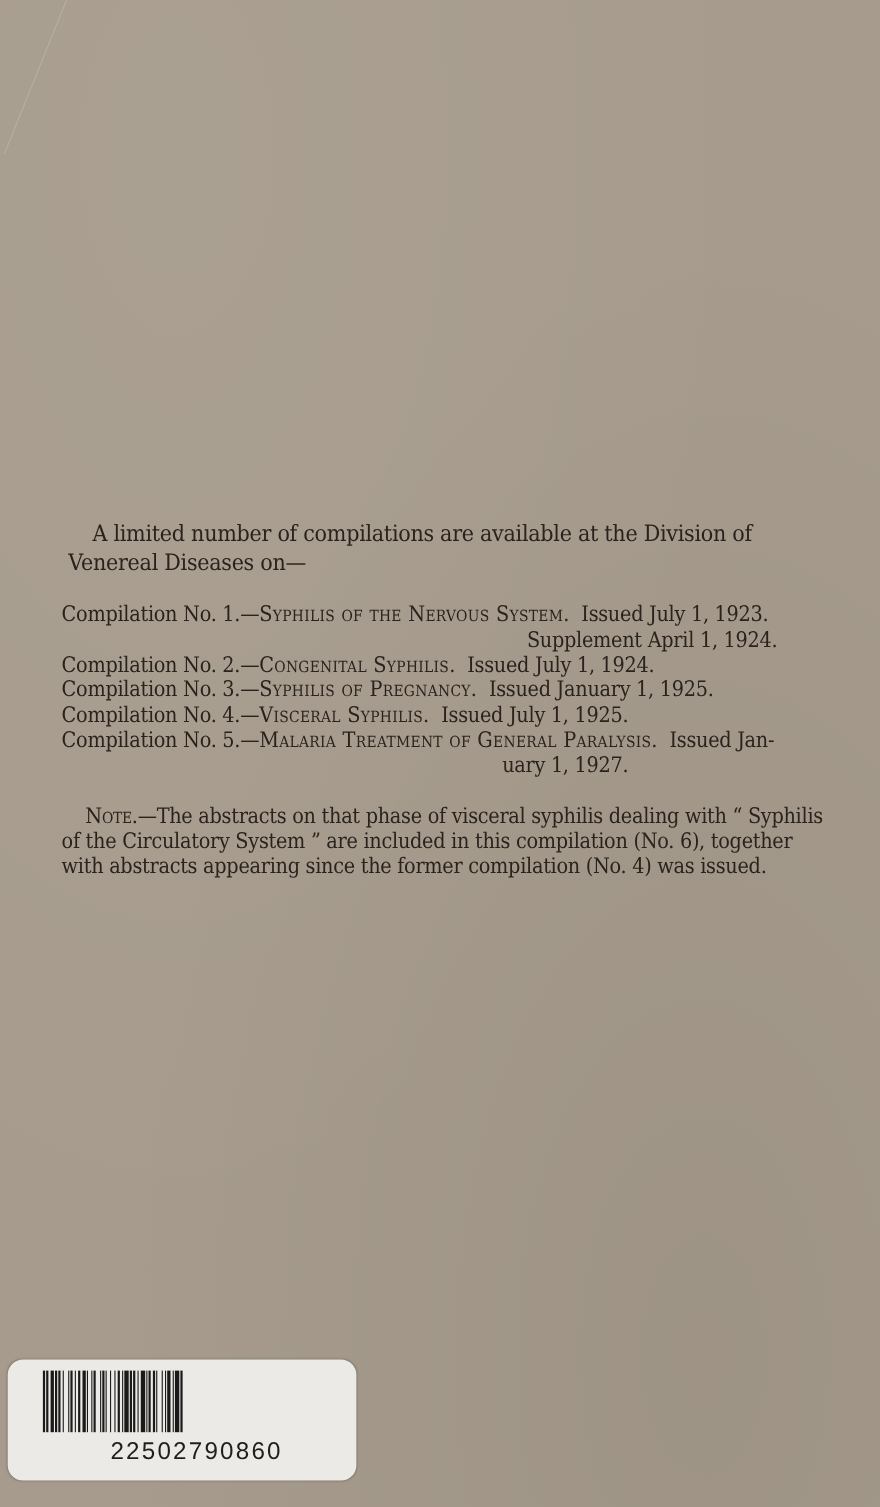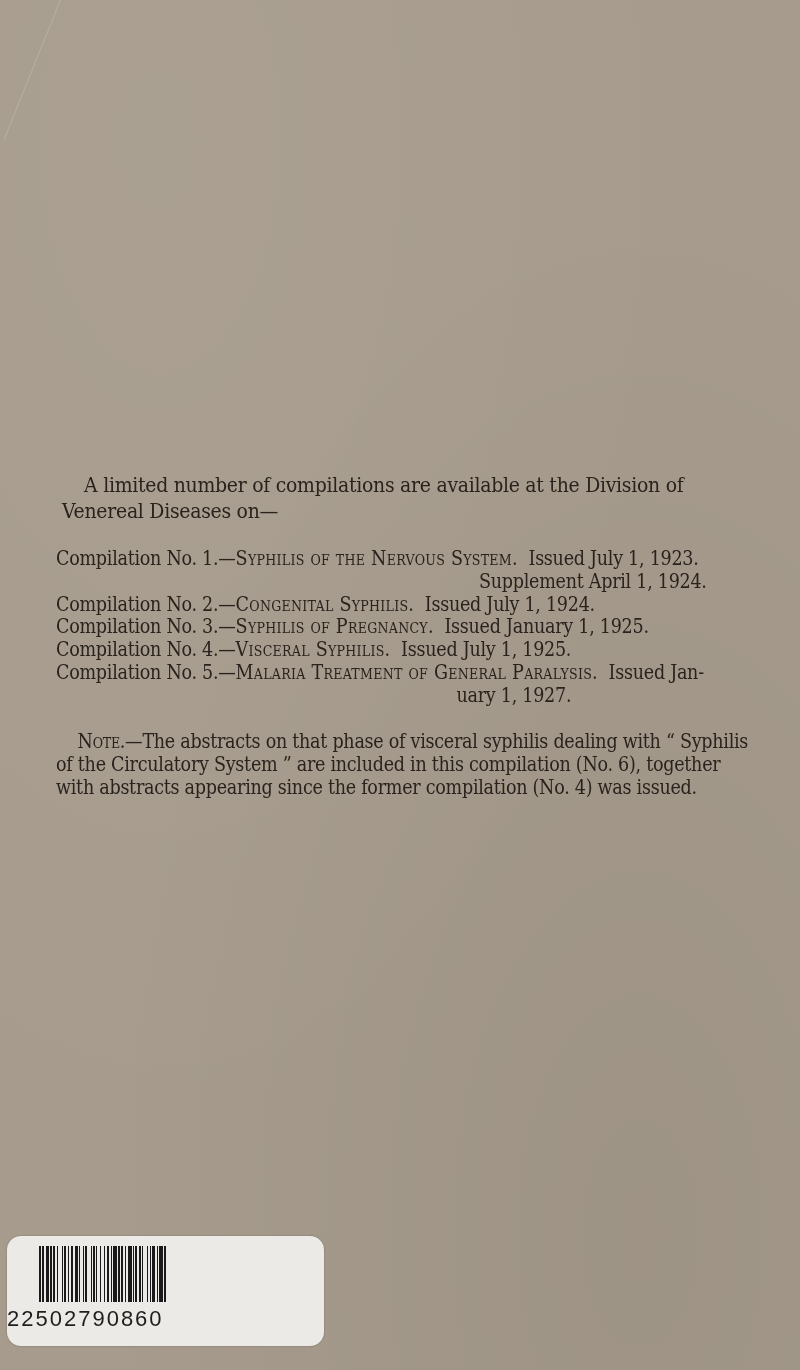--- a/index.html
+++ b/index.html
@@ -96,26 +96,26 @@
     .barcode span {
       display: block;
       background: #1a1a1a;
       height: 100%;
     }
     .barcode-number {
       position: absolute;
       left: 0;
       width: 100%;
       top: 70px;
-      text-align: left;
+      text-align: right;
       font-family: "Liberation Sans", "DejaVu Sans", sans-serif;
       font-size: 22px;
       letter-spacing: 2px;
       color: #1e1e1e;
-      padding-right: 84px;
+      padding-right: 67px;
       box-sizing: border-box;
     }
   </style>
 </head>
 <body>
 
 <div class="crease"></div>
 
 <div class="intro">
   <div class="indent">A limited number of compilations are available at the Division of</div>

